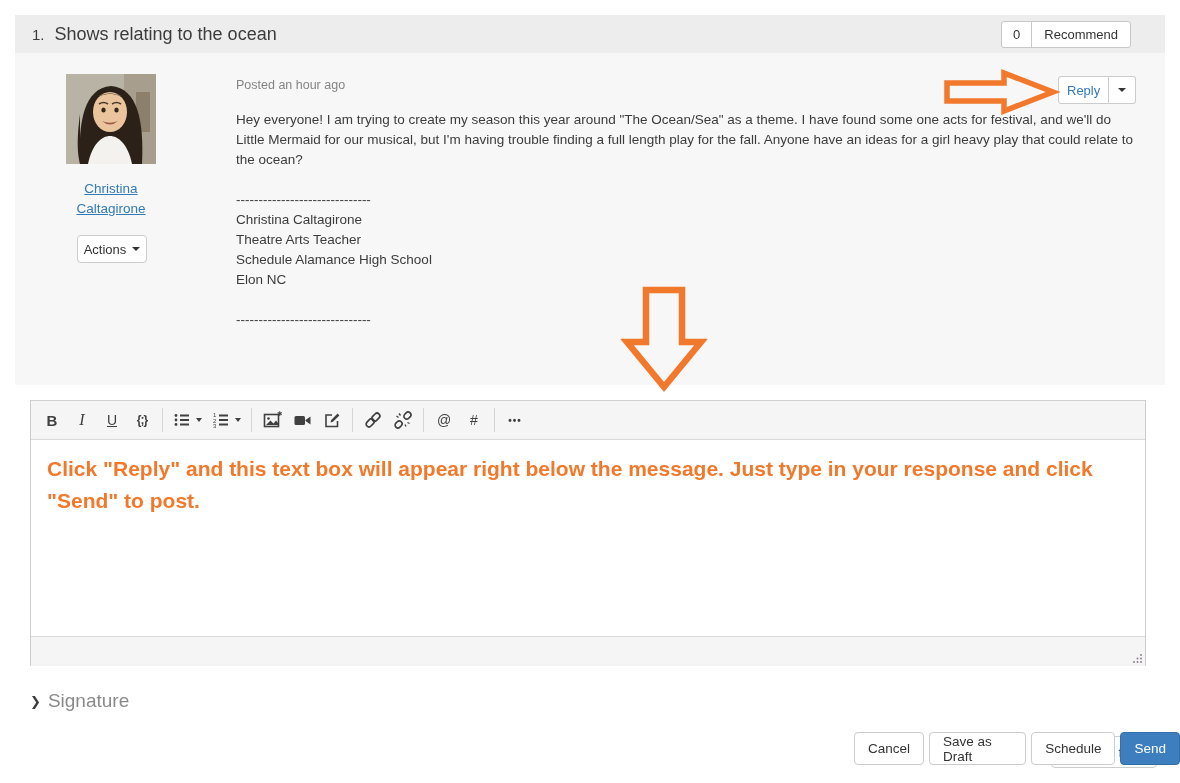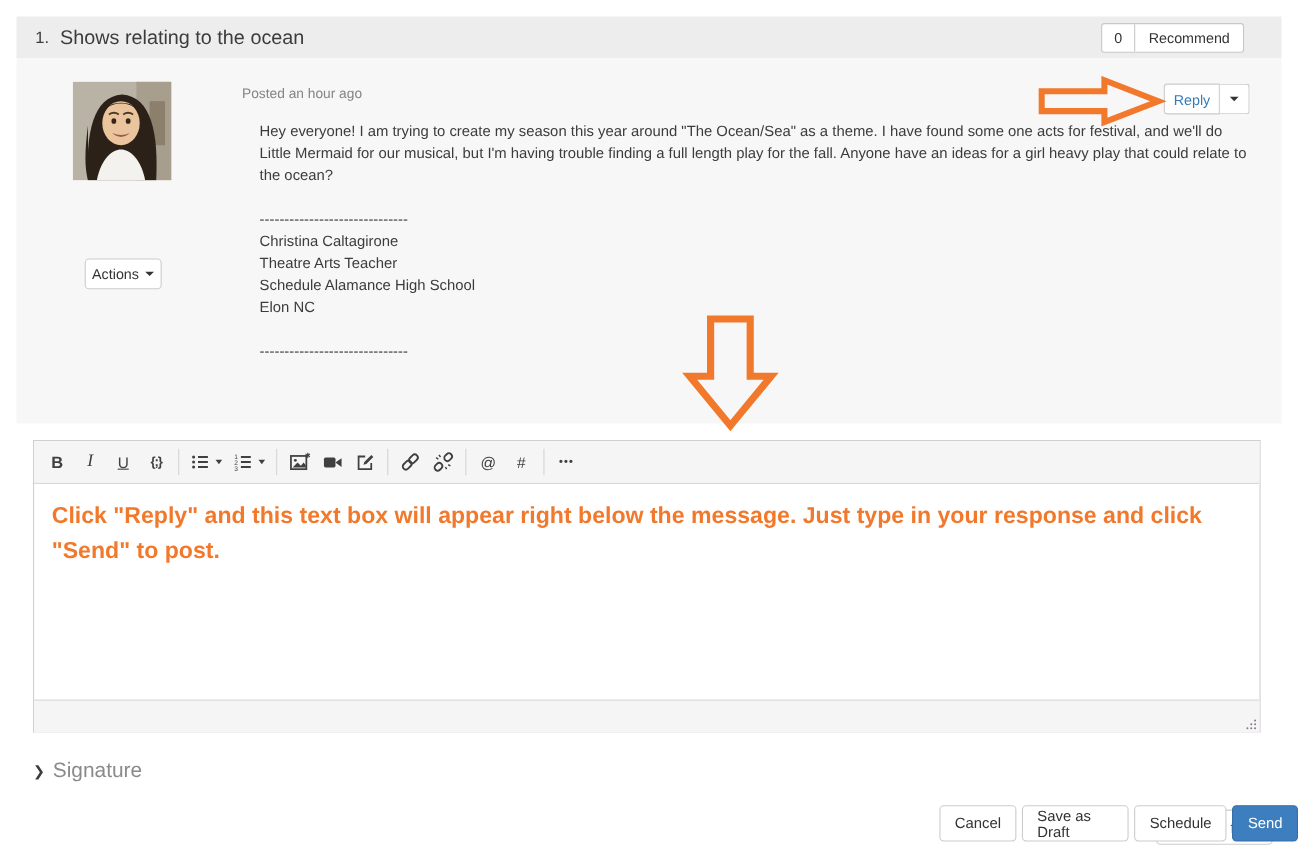--- a/index.html
+++ b/index.html
@@ -21,21 +21,21 @@
   .post-area { position:absolute; left:15px; top:53px; width:1150px; height:332px; background:#f7f7f7; }
   .avatar { position:absolute; left:51px; top:21px; width:90px; height:90px; overflow:hidden; }
   .author-name { position:absolute; left:26px; top:126px; width:140px; text-align:center;
     font-size:13.5px; line-height:20px; color:#337ab7; }
   .author-name a { color:#337ab7; text-decoration:underline; cursor:pointer; display:block; }
   .actions-btn { position:absolute; left:62px; top:182px; width:70px; height:28px;
     background:#fff; border:1px solid #ccc; border-radius:4px; font-size:13px; color:#333;
     display:flex; align-items:center; justify-content:center; gap:6px; cursor:pointer; }
   .caret-down { width:0; height:0; border-left:4px solid transparent; border-right:4px solid transparent;
     border-top:4px solid #333; display:inline-block; }
-  .post-meta { position:absolute; left:205px; top:25px; font-size:12.5px; color:#848484; }
+  .post-meta { position:absolute; left:221px; top:25px; font-size:12.5px; color:#848484; }
   .post-body { position:absolute; left:221px; top:57px; width:898px; font-size:13.5px;
     line-height:20px; color:#3c3c3c; }
   .blank-line { height:20px; }
   .reply-group { position:absolute; top:23px; left:1043px; display:flex; height:28px; }
   .reply-main { height:28px; padding:0 8px; background:#fff; border:1px solid #ccc;
     border-radius:3px 0 0 3px; font-size:13px; color:#337ab7; display:flex; align-items:center; cursor:pointer; }
   .reply-caret { height:28px; width:27px; background:#fff; border:1px solid #ccc; border-left:none;
     border-radius:0 3px 3px 0; display:flex; align-items:center; justify-content:center; cursor:pointer; }
   .arrow-right-svg { position:absolute; left:928px; top:16px; }
   .arrow-down-svg { position:absolute; left:620px; top:286px; }
@@ -103,20 +103,24 @@
         <ellipse cx="37.5" cy="36" rx="2.2" ry="2.6" fill="#33271d"></ellipse>
         <ellipse cx="50.5" cy="36" rx="2.2" ry="2.6" fill="#33271d"></ellipse>
         <path d="M33 30 q4.5 -3 9 0" stroke="#4a3a2a" stroke-width="1.6" fill="none"></path>
         <path d="M46 30 q4.5 -3 9 0" stroke="#4a3a2a" stroke-width="1.6" fill="none"></path>
         <path d="M36 47 q8 7 16 0 q-8 3.5 -16 0 Z" fill="#9c5a4a"></path>
         <path d="M22 90 C26 70 36 62 44 62 C52 62 62 70 66 90 Z" fill="#f4f2ee"></path>
         <path d="M14 90 L14 40 C10 70 12 82 14 90 Z" fill="#2b2119"></path>
       </svg>
     </div>
 
+    <div class="author-name">
+      <a>Christina</a>
+      <a>Caltagirone</a>
+    </div>
 
     <div class="actions-btn">
       <span>Actions</span>
       <span class="caret-down"></span>
     </div>
 
     <div class="post-meta">Posted an hour ago</div>
 
     <div class="reply-group">
       <span class="reply-main">Reply</span>

